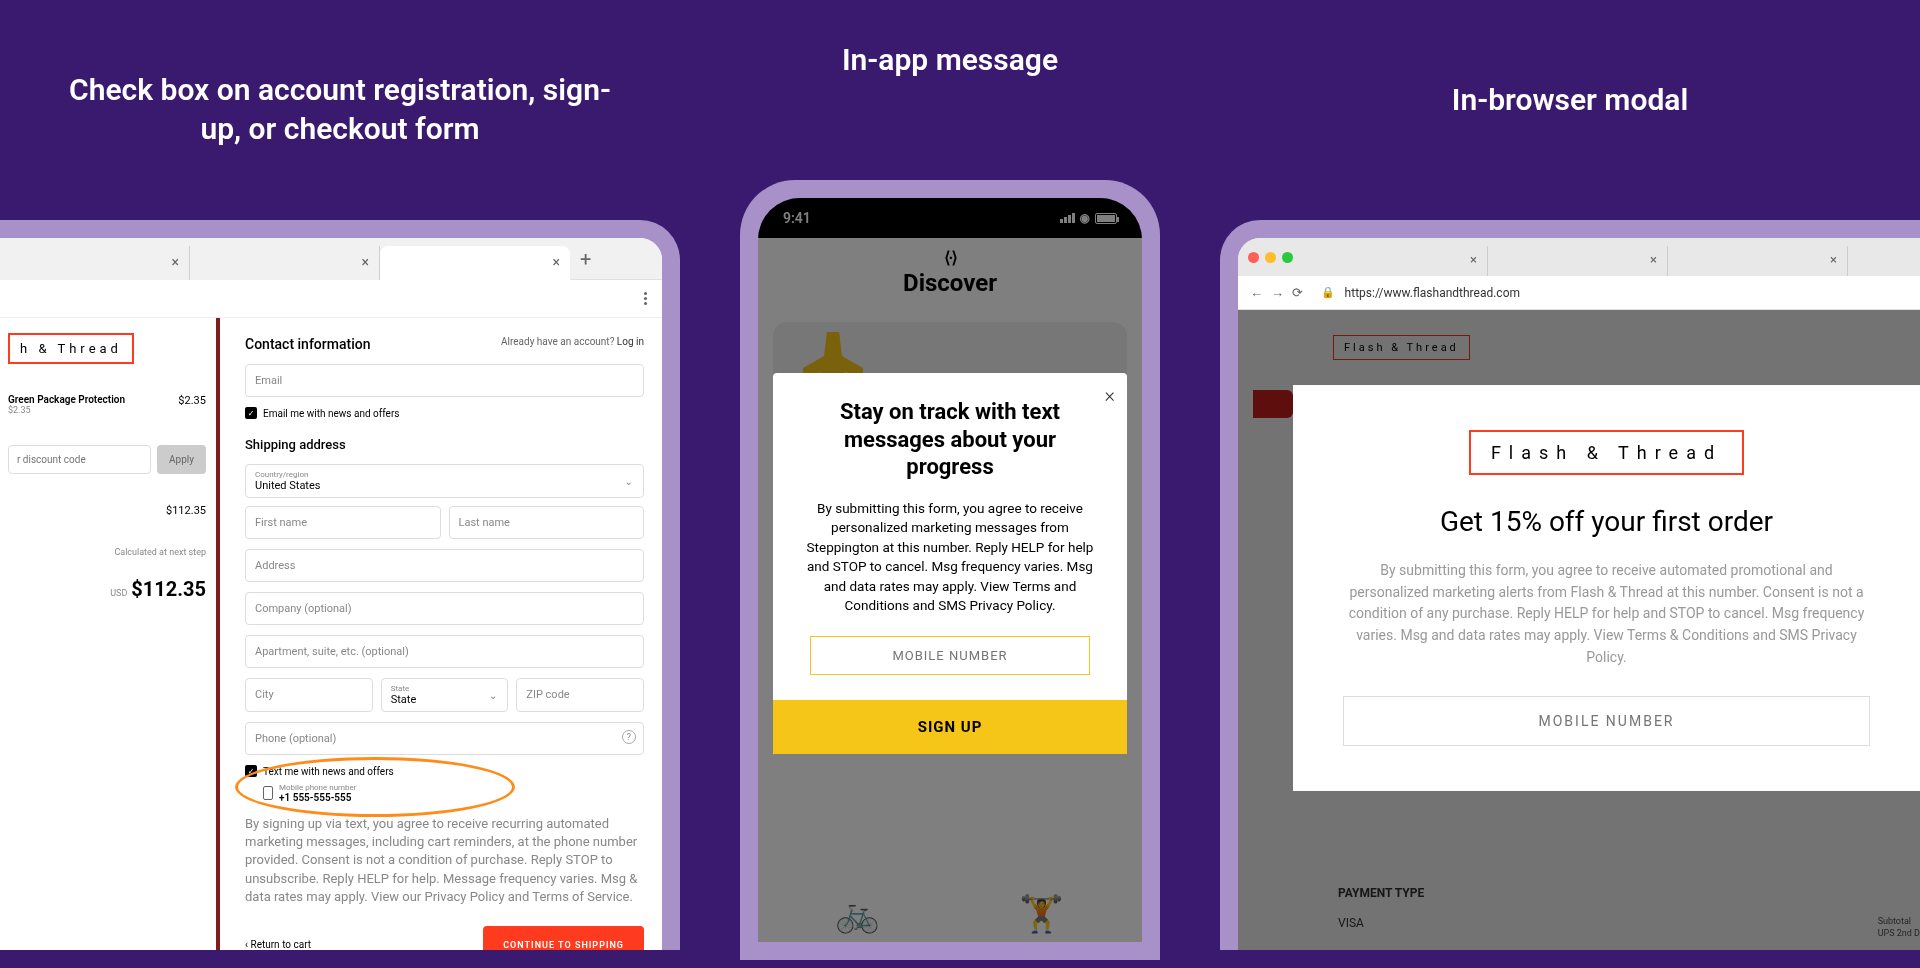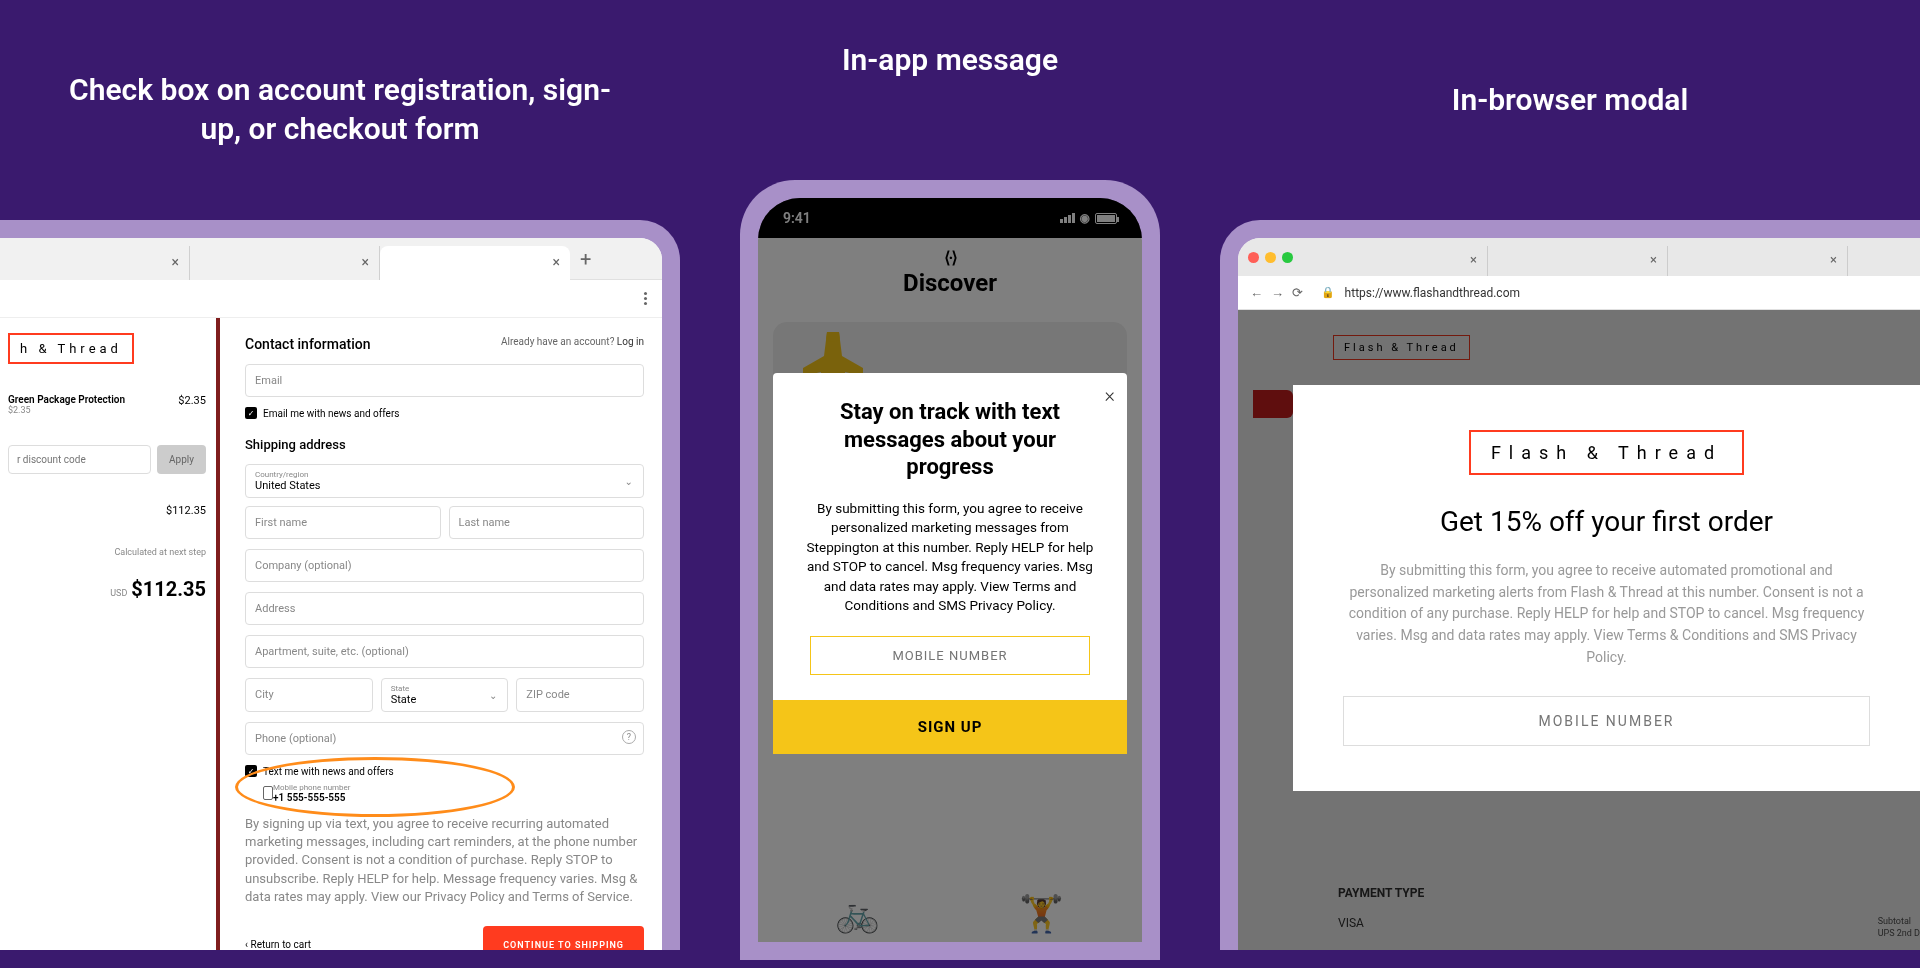--- a/index.html
+++ b/index.html
@@ -49,21 +49,21 @@
 .sel1 .val { font-size:11px; }
 .sel1 .arr { position:absolute; right:10px; top:50%; transform:translateY(-50%); color:#888; font-size:10px; }
 .row1 { display:flex; gap:8px; }
 .row1 > * { flex:1; }
 .phone1 { position:relative; }
 .phone1 .q { position:absolute; right:8px; top:8px; width:14px; height:14px; border:1px solid #aaa; border-radius:50%; text-align:center; line-height:12px; font-size:9px; color:#888; }
 .highlight1 { position:relative; margin-top:8px; }
 .ellipse1 { position:absolute; left:-10px; top:-8px; width:280px; height:60px; border:3px solid #ff8c1a; border-radius:50%; pointer-events:none; }
 .chk2 { display:flex; align-items:center; gap:6px; font-size:10px; }
 .chk2 .box { width:12px; height:12px; background:#000; border-radius:2px; display:flex; align-items:center; justify-content:center; color:#fff; font-size:8px; }
-.mob1 { margin-left:18px; margin-top:6px; display:flex; align-items:center; gap:0; font-size:10px; }
+.mob1 { margin-left:18px; margin-top:6px; display:flex; align-items:center; gap:6px; font-size:10px; }
 .mob1 .ic { width:10px; height:14px; border:1px solid #666; border-radius:2px; }
 .mob1 .lbl2 { font-size:8px; color:#888; display:block; }
 .mob1 .val2 { font-weight:600; font-size:10px; }
 .legal1 { font-size:13px; color:#888; margin-top:12px; line-height:1.4; }
 .foot1 { display:flex; justify-content:space-between; align-items:center; margin-top:20px; }
 .foot1 .ret { font-size:10px; }
 .foot1 button { background:#ff3b1f; color:#fff; border:none; padding:14px 20px; font-size:9px; letter-spacing:1px; border-radius:4px; font-weight:600; }
 
 
 .c2 { left:700px; width:500px; }
@@ -190,22 +190,22 @@
           <div class="h2">Shipping address</div>
           <div class="sel1">
               <div class="lbl">Country/region</div>
               <div class="val">United States</div>
               <span class="arr">⌄</span>
             </div>
           <div class="row1">
             <div class="inp1">First name</div>
             <div class="inp1">Last name</div>
           </div>
+          <div class="inp1">Address</div>
           <div class="inp1">Company (optional)</div>
-          <div class="inp1">Address</div>
           <div class="inp1">Apartment, suite, etc. (optional)</div>
           <div class="row1">
             <div class="inp1">City</div>
             <div class="sel1" style="margin-bottom:10px">
                 <div class="lbl">State</div>
                 <div class="val">State</div>
                 <span class="arr">⌄</span>
               </div>
             <div class="inp1">ZIP code</div>
           </div>

